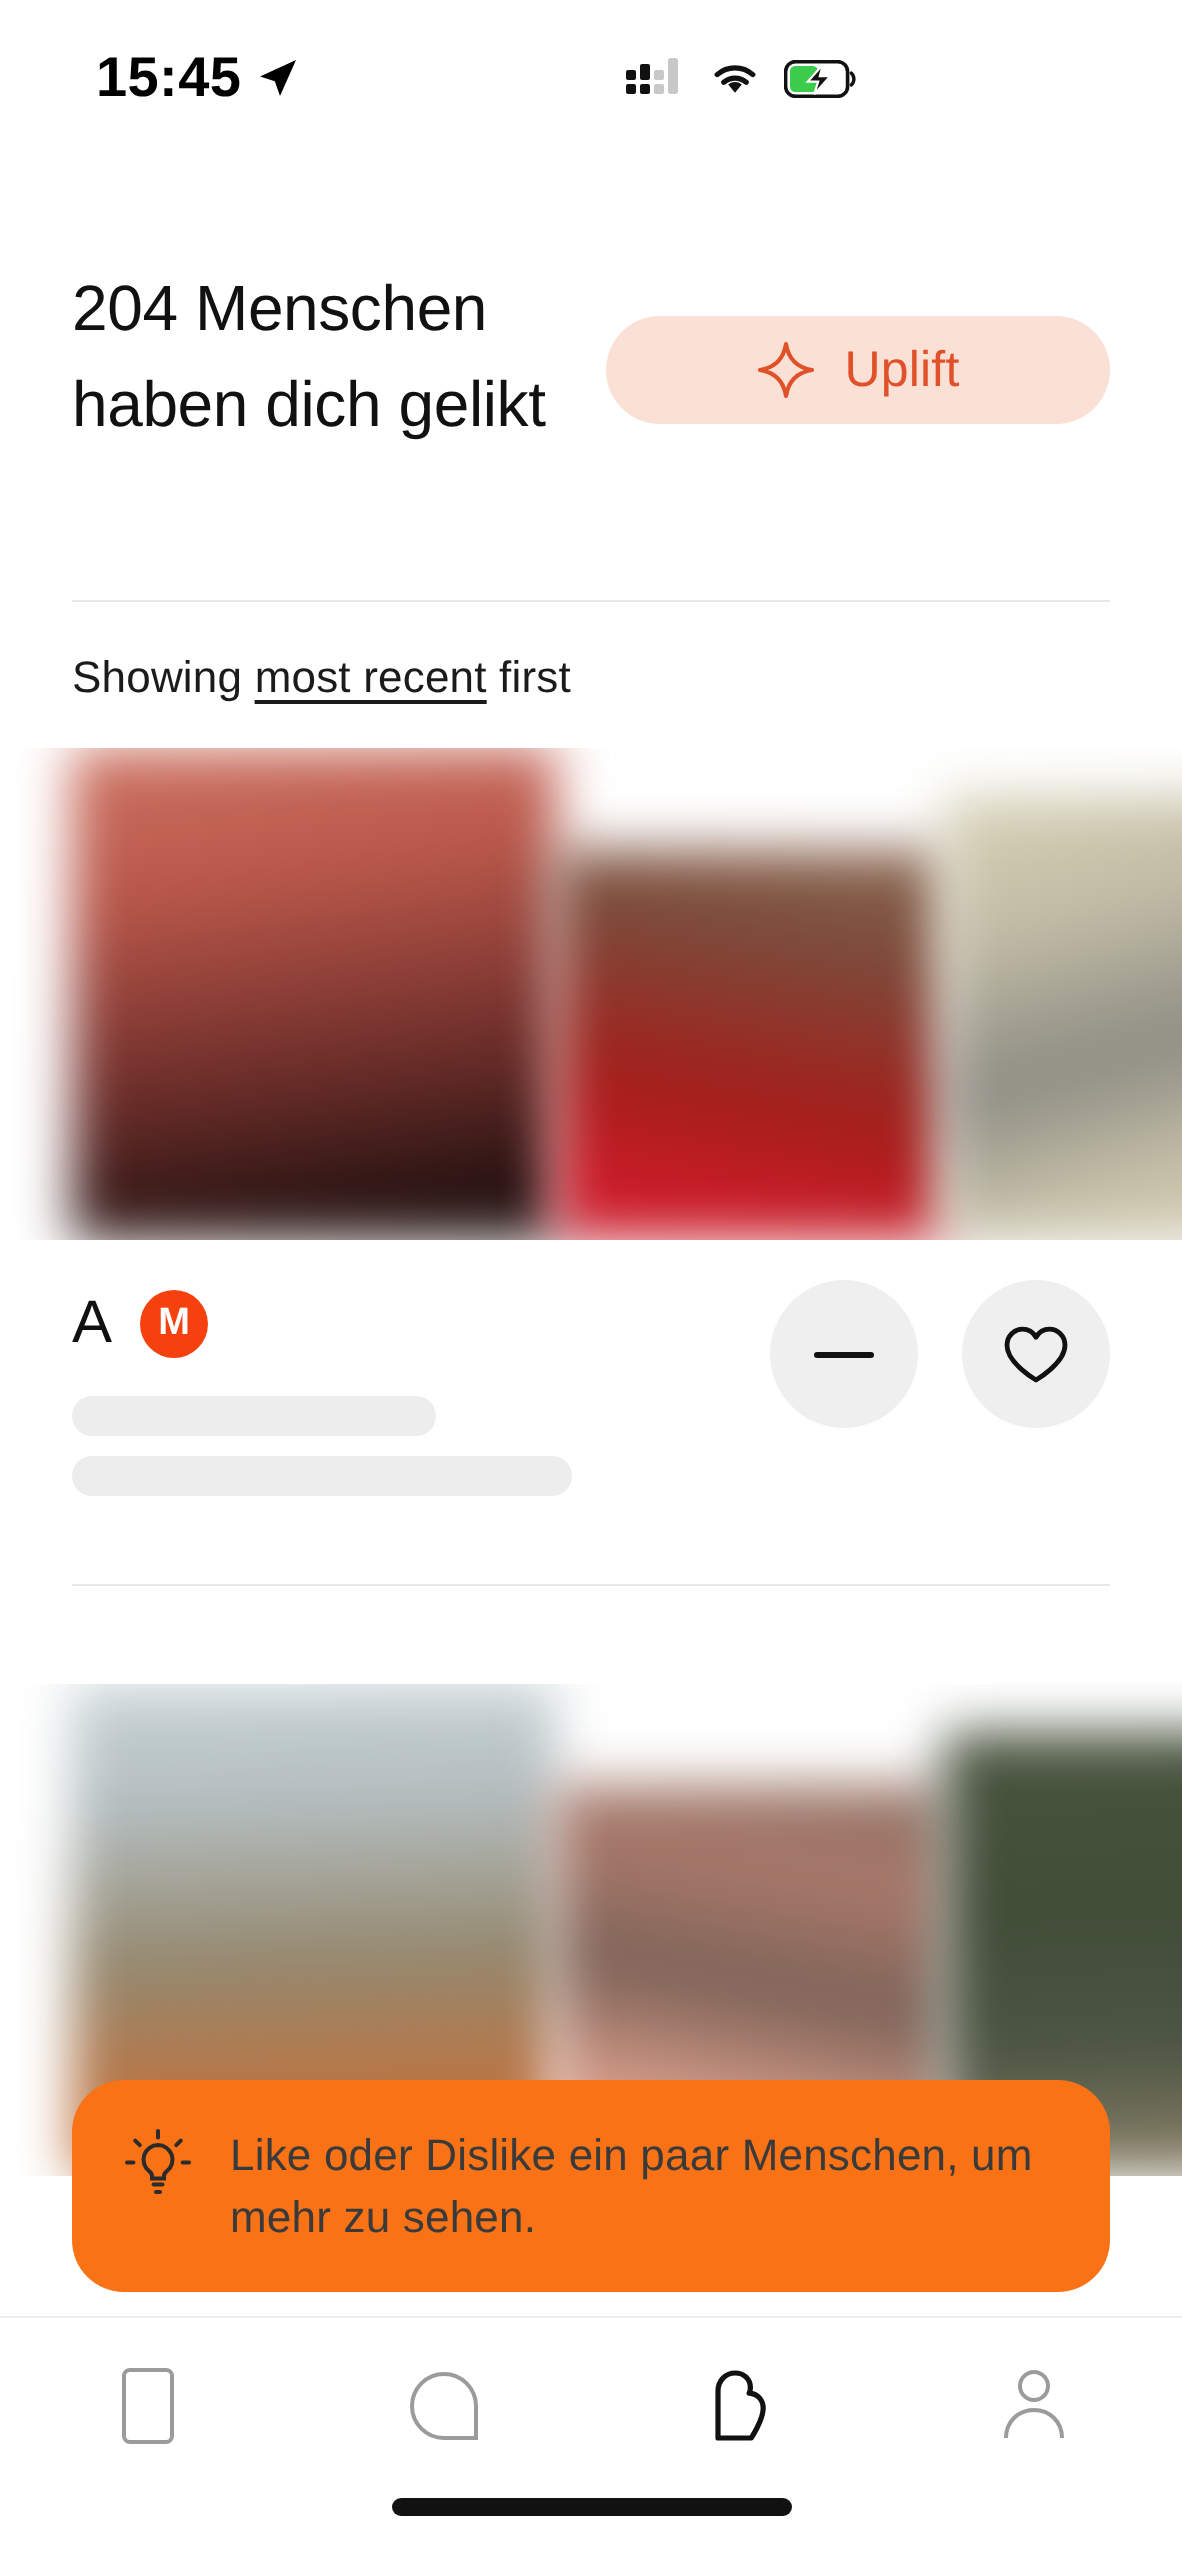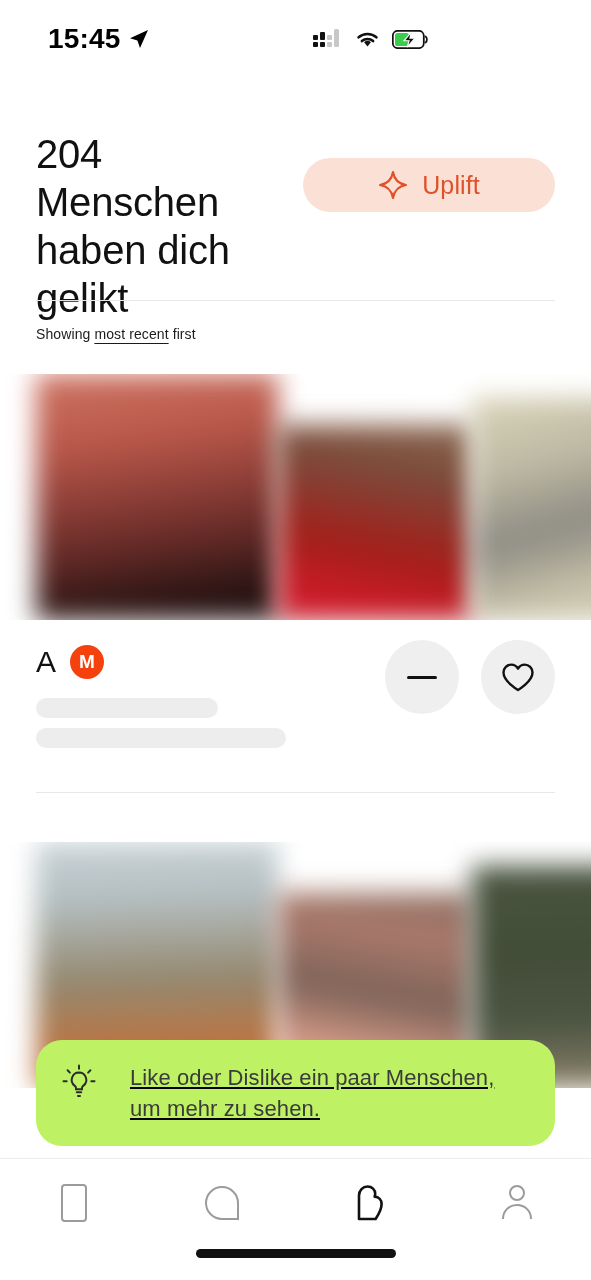--- a/index.html
+++ b/index.html
@@ -48,21 +48,21 @@
     position: absolute;
     top: 78px; left: 0;
     width: 591px;
     padding: 52px 36px 0 36px;
     box-sizing: border-box;
     display: flex;
     align-items: flex-start;
     justify-content: space-between;
   }
   .page-title {
-    font-size: 40px;
+    font-size: 32px;
     line-height: 48px;
     font-weight: 400;
     color: #111111;
     letter-spacing: -0.2px;
     max-width: 250px;
     margin: 0;
   }
   .uplift-btn {
     margin-top: 28px;
     height: 54px;
@@ -91,21 +91,21 @@
     height: 1px;
     background: #E8E8E8;
   }
   .divider--header { top: 300px; }
   .divider--row1   { top: 792px; }
 
   
   .sort-row {
     position: absolute;
     top: 326px; left: 36px;
-    font-size: 14px;
+    font-size: 22px;
     color: #1b1b1b;
     letter-spacing: 0.1px;
     text-align: center;
   }
   .sort-link {
     text-decoration: underline;
     text-underline-offset: 4px;
     cursor: pointer;
     color: #1b1b1b;
   }
@@ -188,27 +188,26 @@
     border-radius: 2px;
   }
 
   
   .tip {
     position: absolute;
     left: 36px;
     top: 1040px;
     width: 519px;
     box-sizing: border-box;
-    background: #bef264;
+    background: #f97316;
     border-radius: 26px;
     padding: 22px 26px;
     display: flex;
     align-items: flex-start;
-    gap: 34px;
-    text-decoration: underline;
+    gap: 19px;
   }
   .tip-text {
     font-size: 22px;
     line-height: 31px;
     color: #3a3a3a;
     letter-spacing: 0.1px;
   }
 
   
   .bottom-nav {

